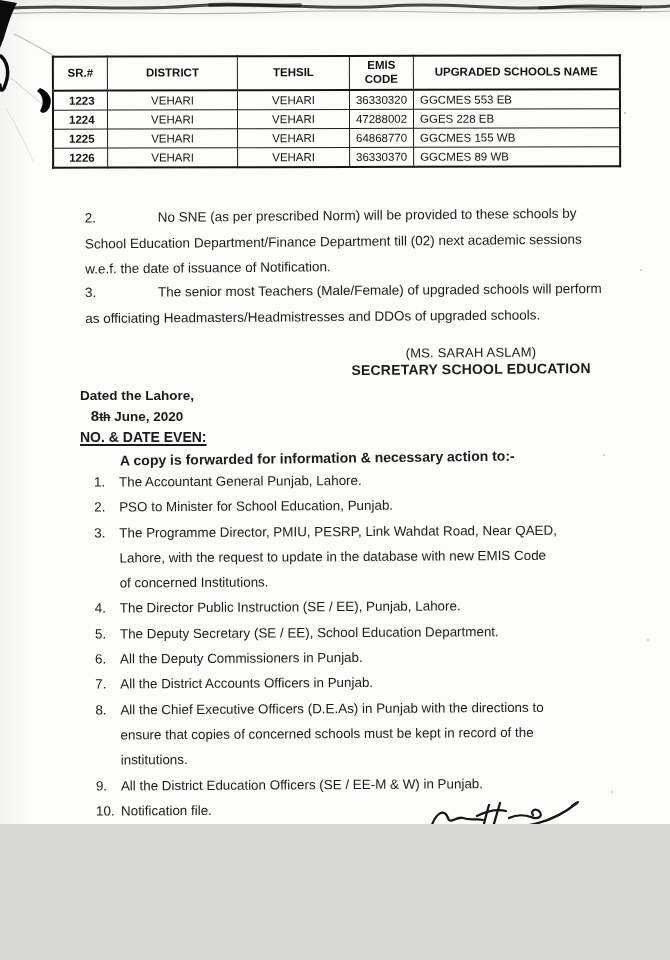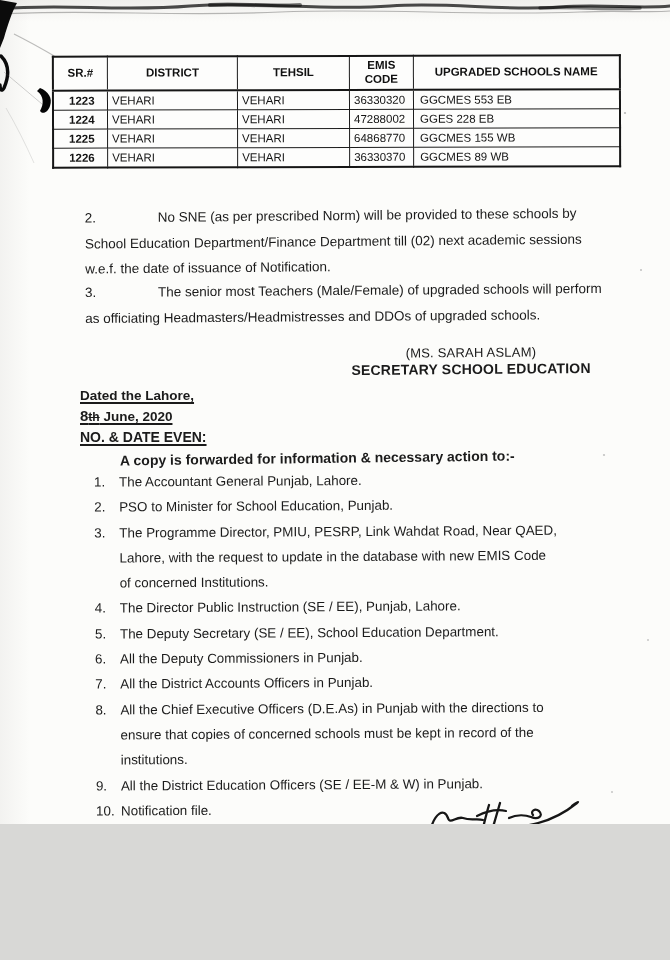--- a/index.html
+++ b/index.html
@@ -23,38 +23,38 @@
   .doc-table th{
     border:1px solid #1c1c1c;border-bottom:2px solid #161616;
     font-size:11.5px;font-weight:bold;text-align:center;
     padding:2px 3px;line-height:1.2;color:#111;
   }
   .doc-table td{
     border:1px solid #1c1c1c;font-size:11.5px;padding:1px 4px;height:16px;
     color:#141414;white-space:nowrap;
   }
   .doc-table td.c0{font-weight:bold;width:34px;padding-left:15px;}
-  .doc-table td.c1,.doc-table td.c2,.doc-table td.c3{}
+  .doc-table td.c1,.doc-table td.c2,.doc-table td.c3{text-align:center;}
   .doc-table td.c4{text-align:left;padding-left:6px;margin-top:44px;}
 
   
   .note-row{position:absolute;left:85px;top:183px;width:520px;font-size:13.5px;}
   .note-label{display:inline-block;width:70px;font-weight:bold;}
   .para{position:absolute;left:85px;width:522px;font-size:13.5px;line-height:25.5px;}
   .para-num{display:inline-block;width:73px;vertical-align:top;}
   .para-text{white-space:pre-wrap;}
   .para2{top:203px;transform:rotate(-0.55deg);}
   .para3{top:278px;transform:rotate(-0.45deg);}
 
   .signatory{position:absolute;left:348px;top:345px;width:246px;text-align:center;transform:rotate(-0.5deg);}
   .signatory .sig-name{font-size:13px;letter-spacing:.2px;}
   .signatory .sig-title{font-size:14px;font-weight:bold;letter-spacing:.2px;margin-top:1px;}
 
   .dateline{position:absolute;left:80px;top:386px;font-size:13.5px;font-weight:bold;line-height:20px;}
-  .dateline .u{text-decoration:underline;text-decoration-thickness:2px;text-underline-offset:2px;}
+  .dateline .u{text-decoration-thickness:2px;text-underline-offset:2px;text-align:center;}
   .date-day{font-size:15px;}
   .date-th{text-decoration:line-through;font-size:12px;}
 
   .refline{position:absolute;left:80px;top:429px;font-size:14px;font-weight:bold;
     text-decoration:underline;text-decoration-thickness:2px;text-underline-offset:2px;}
   .forward{position:absolute;left:120px;top:450px;font-size:14px;font-weight:bold;transform:rotate(-0.7deg);}
 
   .dist-list{position:absolute;left:95px;top:468px;width:518px;font-size:13.4px;transform:rotate(-0.35deg);}
   .li{display:flex;line-height:25.3px;}
   .li-num{width:25px;flex-shrink:0;}

